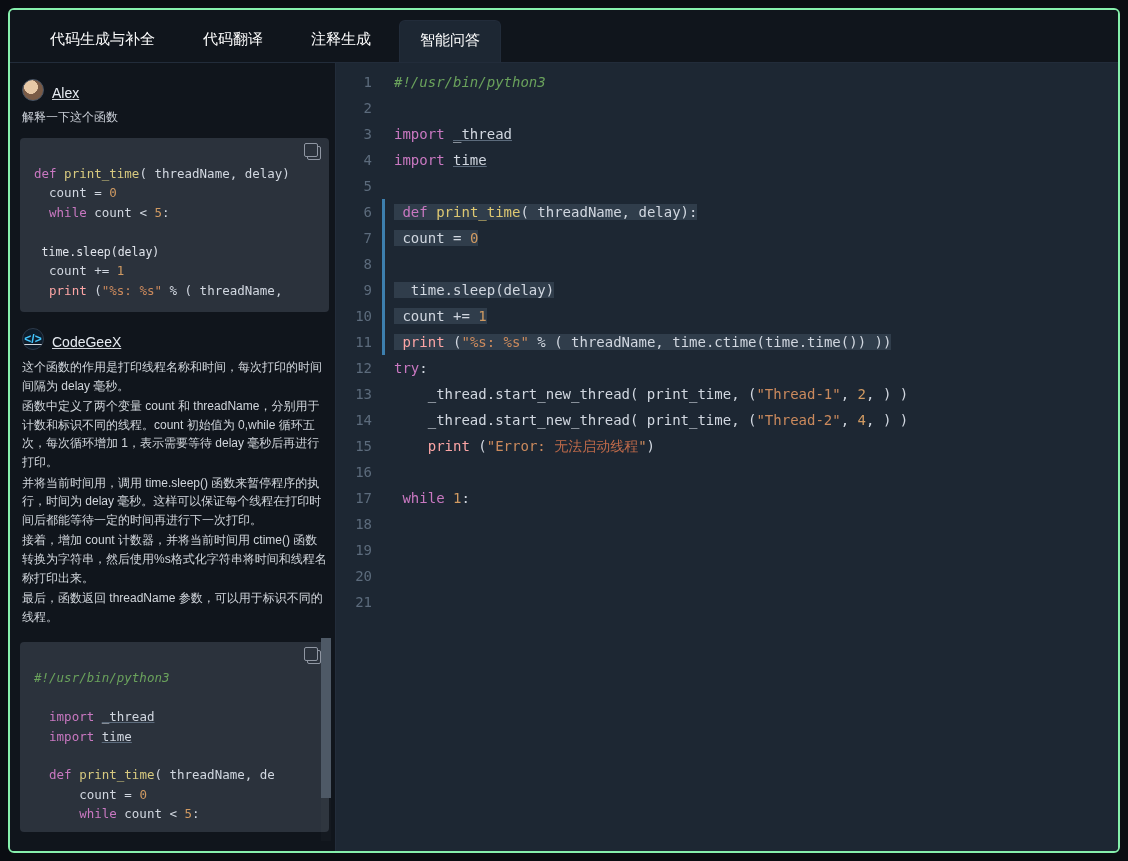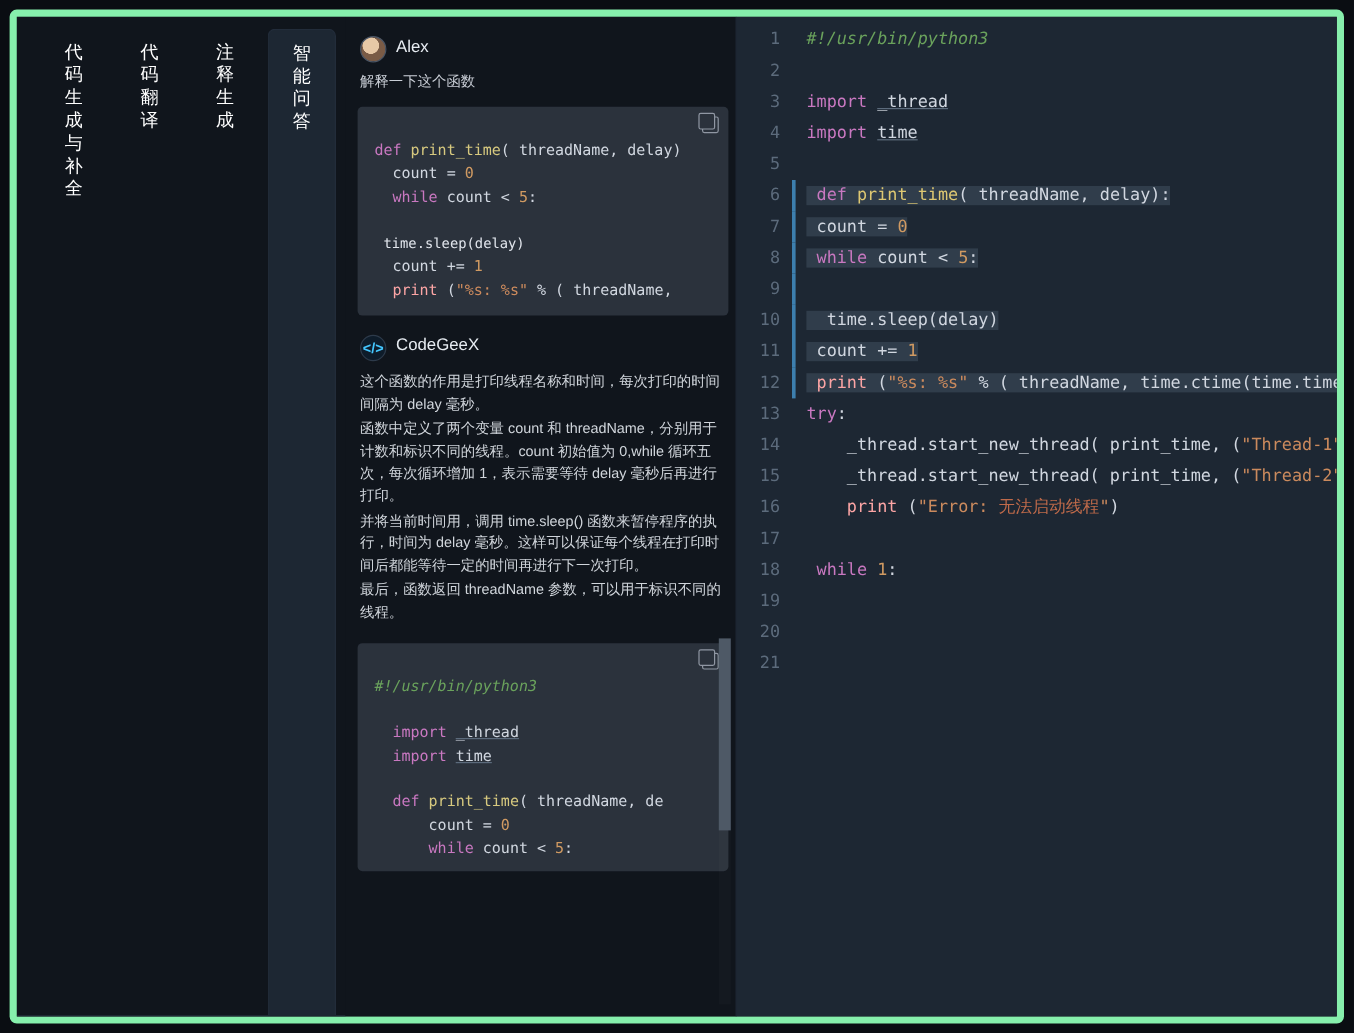--- a/index.html
+++ b/index.html
@@ -12,24 +12,24 @@
     overflow: hidden;
   }
   .app {
     padding: 8px;
     width: 100%;
     height: 100%;
   }
   .frame {
     width: 100%;
     height: 100%;
-    border: 6px solid #86efac;
+    border: 2px solid #86efac;
     border-radius: 6px;
     display: flex;
-    flex-direction: row;
+    flex-direction: column;
     background: #10151c;
     overflow: hidden;
   }
   .tabs {
     display: flex;
     padding: 10px 0 0 20px;
     font-size: 15px;
     color: #ffffff;
     border-bottom: 1px solid #222c3a;
     background: #10151c;
@@ -56,23 +56,24 @@
     padding: 10px 6px 10px 10px;
     background: #10151c;
     border-right: 1px solid #222c3a;
     display: flex;
     flex-direction: column;
     overflow: hidden;
     font-size: 12px;
   }
   .user-row, .brand-row {
     display: flex;
-    align-items: flex-start;
+    align-items: flex-end;
     gap: 8px;
     padding: 6px 2px 8px 2px;
+    text-decoration: underline;
   }
   .avatar {
     width: 22px; height: 22px; border-radius: 50%;
     background: radial-gradient(circle at 40% 35%, #e7c8a6 0 38%, #7a5b46 40% 100%);
     border: 1px solid #4a5565;
     position: relative;
     overflow: hidden;
   }
   .brand-icon {
     width: 22px; height: 22px; border-radius: 50%;
@@ -230,20 +231,21 @@
 
         <div class="brand-row">
           <div class="brand-icon">&lt;/&gt;</div>
           <div class="brand-name">CodeGeeX</div>
         </div>
 
         <div class="answer">
           <p>这个函数的作用是打印线程名称和时间，每次打印的时间间隔为 delay 毫秒。</p>
           <p>函数中定义了两个变量 count 和 threadName，分别用于计数和标识不同的线程。count 初始值为 0,while 循环五次，每次循环增加 1，表示需要等待 delay 毫秒后再进行打印。</p>
           <p>并将当前时间用，调用 time.sleep() 函数来暂停程序的执行，时间为 delay 毫秒。这样可以保证每个线程在打印时间后都能等待一定的时间再进行下一次打印。</p>
+          <p>接着，增加 count 计数器，并将当前时间用 ctime() 函数转换为字符串，然后使用%s格式化字符串将时间和线程名称打印出来。</p>
           <p>最后，函数返回 threadName 参数，可以用于标识不同的线程。</p>
         </div>
 
         <div class="bottom-block">
           <div class="code-box fill">
             <div class="topbar">
                 <div class="copy-ic"></div>
               </div>
 <pre><span class="cmt">#!/usr/bin/python3</span>
 
@@ -285,21 +287,20 @@
           <div>21</div>
         </div>
         <div class="code">
 <div class="code-line"><span class="cmt">#!/usr/bin/python3</span></div>
 <div class="code-line"></div>
 <div class="code-line"><span class="kw">import</span> <span class="mod">_thread</span></div>
 <div class="code-line"><span class="kw">import</span> <span class="mod">time</span></div>
 <div class="code-line"></div>
 <div class="code-line sel hl"><span class="code-line-inner"> <span class="kw">def</span> <span class="fn">print_time</span>( threadName, delay):</span></div>
 <div class="code-line sel hl"><span class="code-line-inner"> count <span class="op">=</span> <span class="num">0</span></span></div>
-<div class="code-line sel hl"><span class="code-line-inner"> <span class="kw">while</span> count <span class="op">&lt;</span> <span class="num">5</span>:</span></div>
 <div class="code-line sel"></div>
 <div class="code-line sel hl"><span class="code-line-inner">  time.sleep(delay)</span></div>
 <div class="code-line sel hl"><span class="code-line-inner"> count <span class="op">+=</span> <span class="num">1</span></span></div>
 <div class="code-line sel hl"><span class="code-line-inner"> <span class="pr">print</span> (<span class="str">"%s: %s"</span> <span class="op">%</span> ( threadName, time.ctime(time.time()) ))</span></div>
 <div class="code-line"><span class="kw">try</span>:</div>
 <div class="code-line">    _thread.start_new_thread( print_time, (<span class="str">"Thread-1"</span>, <span class="num">2</span>, ) )</div>
 <div class="code-line">    _thread.start_new_thread( print_time, (<span class="str">"Thread-2"</span>, <span class="num">4</span>, ) )</div>
 <div class="code-line">    <span class="pr">print</span> (<span class="str">"Error: </span><span class="strZh">无法启动线程</span><span class="str">"</span>)</div>
 <div class="code-line"></div>
 <div class="code-line"> <span class="kw">while</span> <span class="num">1</span>:</div>

